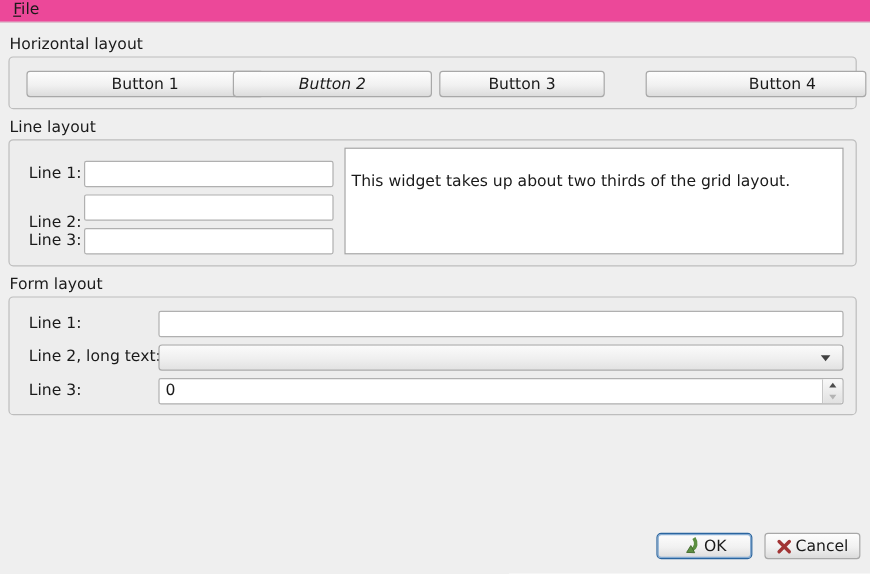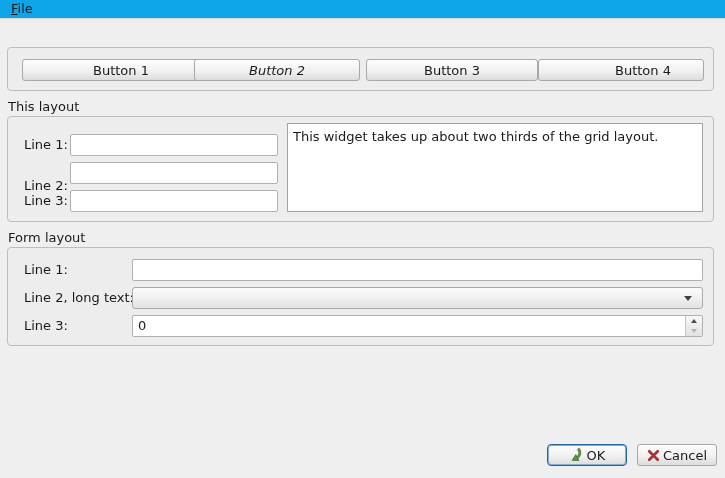--- a/index.html
+++ b/index.html
@@ -4,21 +4,21 @@
 <style>
   html,body { margin:0; padding:0; }
   .window {
     position:relative; width:725px; height:478px;
     background:#efefef; overflow:hidden;
     font-family:"DejaVu Sans","Liberation Sans",sans-serif;
     font-size:13px; color:#1a1a1a;
   }
   .menubar {
     position:absolute; left:0; top:0; width:725px; height:19px;
-    background:#0ea5e9; border-bottom:1px solid #d9d9d9; box-sizing:border-box;
+    background:#ec4899; border-bottom:1px solid #d9d9d9; box-sizing:border-box;
   }
   .menu-item {
     position:absolute; left:4px; top:0; height:18px; line-height:17px;
     padding:0 7px; cursor:default;
   }
   .mnemonic { text-decoration:underline; }
 
   .gb-title { position:absolute; height:15px; line-height:15px; white-space:nowrap; }
   .groupbox {
     position:absolute; border:1px solid #bdbdbd; border-radius:4px;
@@ -36,21 +36,21 @@
   .field-label { position:absolute; height:22px; line-height:22px; white-space:nowrap; }
 
   .qinput {
     position:absolute; height:22px; box-sizing:border-box;
     border:1px solid #b0b0b0; border-radius:2px; background:#ffffff;
     padding:0 5px; font:inherit; color:#1a1a1a; outline:none;
   }
 
   .textedit {
     position:absolute; box-sizing:border-box; background:#ffffff;
-    border:1px solid #a3a3a3; padding:4px 5px; line-height:17px;
+    border:1px solid #a3a3a3; padding:19px 5px; line-height:17px;
   }
 
   .qcombo {
     position:absolute; height:22px; box-sizing:border-box;
     border:1px solid #aaaaaa; border-radius:3px;
     background:linear-gradient(to bottom,#fbfbfb 0%,#efefef 55%,#e2e2e2 100%);
     cursor:default;
   }
   .combo-arrow {
     position:absolute; right:10px; top:8px; width:0; height:0;
@@ -94,27 +94,28 @@
 <body>
 
 <div class="window">
 
   <div class="menubar">
     <div class="menu-item">
       <span class="mnemonic">F</span><span>ile</span>
     </div>
   </div>
 
+  <div class="gb-title" style="left:8px; top:30px;">Horizontal layout</div>
   <div class="groupbox" style="left:7px; top:47px; width:707px; height:44px;"></div>
   <div class="qbutton" style="left:22px; top:59px; width:198px;">Button 1</div>
   <div class="qbutton" style="left:194px; top:59px; width:166px;font-style:italic;">Button 2</div>
-  <div class="qbutton" style="left:366px; top:59px; width:172px;">Button 3</div>
-  <div class="qbutton" style="left:538px; top:59px; width:166px;padding-left:44px;">Button 4</div>
+  <div class="qbutton" style="left:366px; top:59px; width:138px;">Button 3</div>
+  <div class="qbutton" style="left:538px; top:59px; width:184px;padding-left:44px;">Button 4</div>
 
-  <div class="gb-title" style="left:8px; top:99px;">This layout</div>
+  <div class="gb-title" style="left:8px; top:99px;">Line layout</div>
   <div class="groupbox" style="left:7px; top:116px; width:707px; height:106px;"></div>
 
   <div class="field-label" style="left:24px; top:134px;">Line 1:</div>
   <input class="qinput" style="left: 70px; top: 134px; width: 208px;" value="">
   <div class="field-label" style="left:24px; top:148px;margin-top:27px;">Line 2:</div>
   <input class="qinput" style="left: 70px; top: 162px; width: 208px;" value="">
   <div class="field-label" style="left:24px; top:190px;">Line 3:</div>
   <input class="qinput" style="left: 70px; top: 190px; width: 208px;" value="">
 
   <div class="textedit" style="left:287px; top:123px; width:416px; height:89px;">This widget takes up about two thirds of the grid layout.</div>

